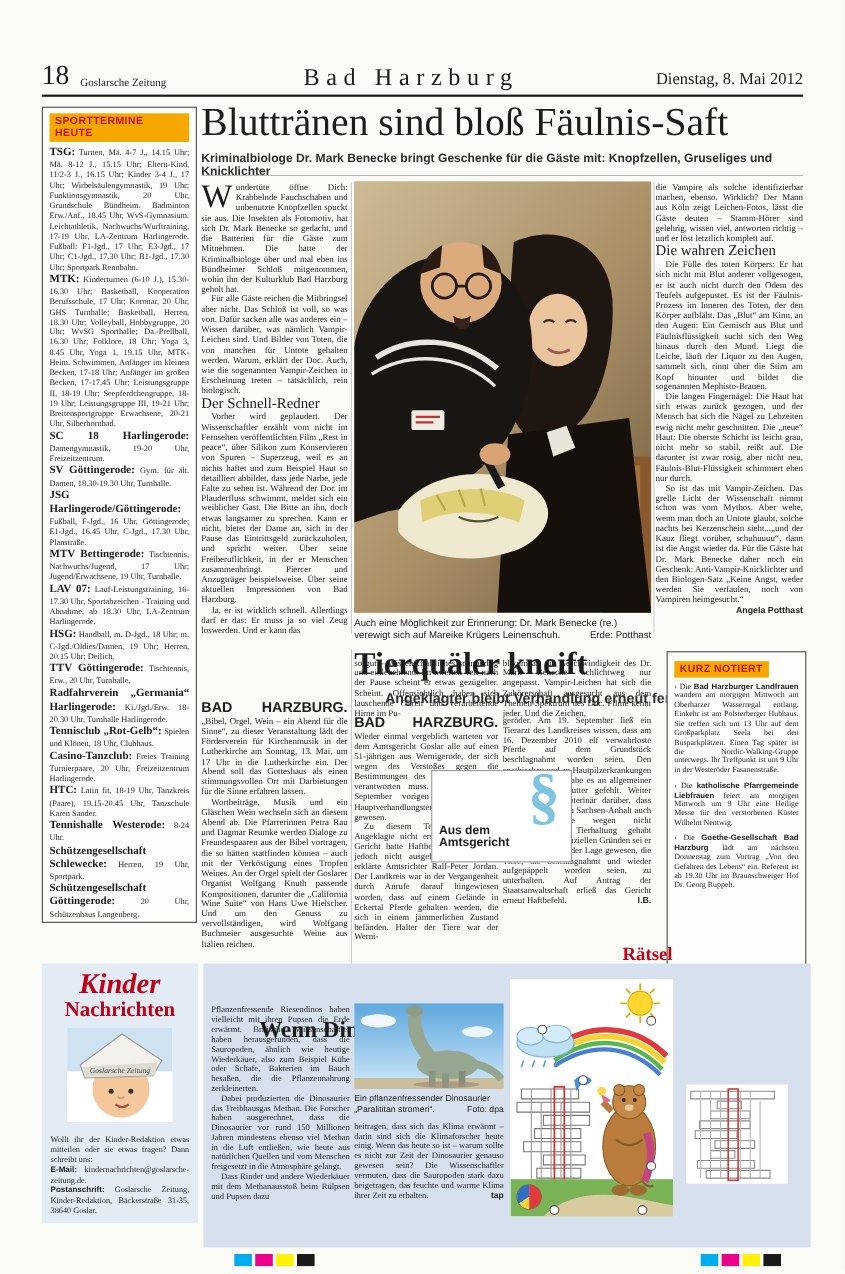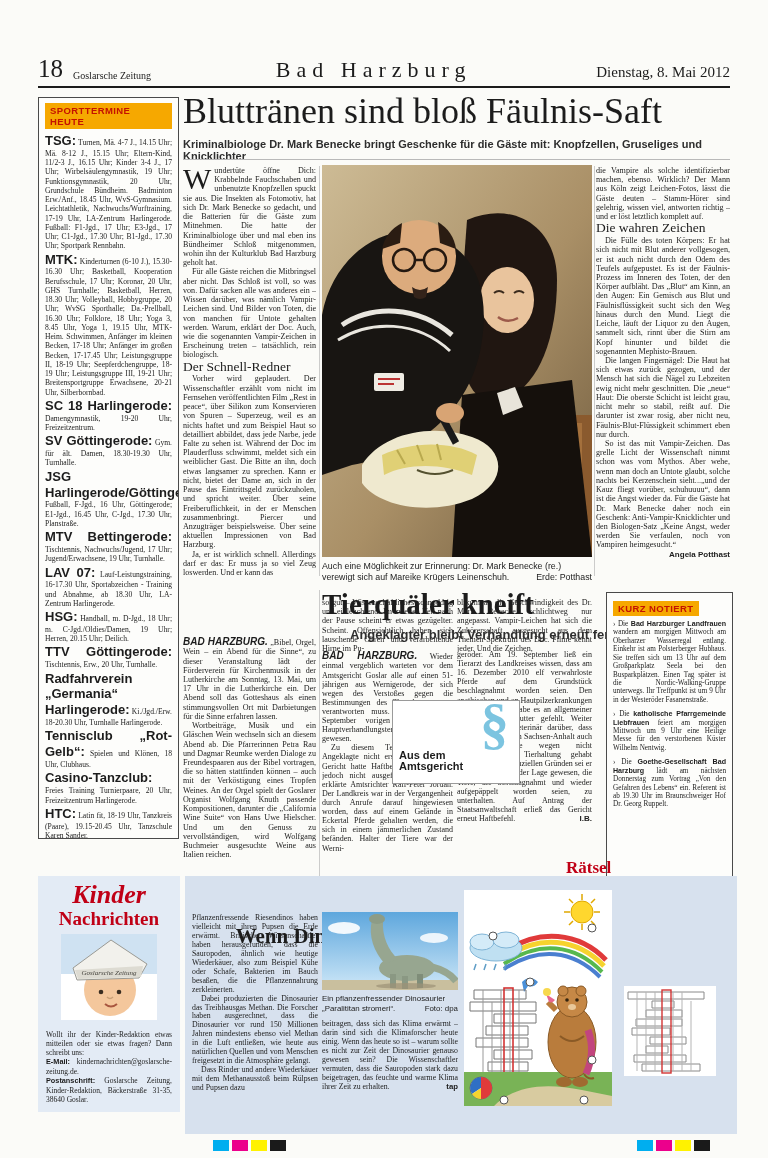--- a/index.html
+++ b/index.html
@@ -14,40 +14,40 @@
   .papername{font-size:10px;margin-left:10px;}
   .sectiontitle{flex:1;text-align:center;font-size:22px;letter-spacing:6px;line-height:1;}
   .dateline{font-size:15px;}
   
   .rulebox{border:1px solid #4a4a4a;background:#fdfdfb;box-sizing:border-box;}
   .tag{display:inline-block;background:#F6A800;color:#C41200;font-family:"Liberation Sans",sans-serif;
        font-weight:bold;font-size:9.5px;letter-spacing:.4px;padding:2px 5px;margin-bottom:4px;}
   
   .sportbox{left:38px;top:97px;width:141px;height:742px;padding:5px 6px;overflow:hidden;}
   .sportbox p{margin:0 0 1px;font-size:7.6px;line-height:1.22;text-align:justify;}
-  .sportbox b{font-family:Liberation Sans, sans-serif;font-size:13px;}
+  .sportbox b{font-family:Liberation Serif, serif;font-size:10px;}
   
   .headline{left:183px;top:93px;width:547px;font-size:36px;line-height:1.04;}
   .subhead{left:183px;top:138px;width:547px;font-size:11px;font-weight:bold;color:#2e2e2e;}
   .subrule{left:183px;top:159px;width:547px;height:0;border-top:1px solid #b9b9b9;}
   .body-col{position:absolute;font-size:8.1px;line-height:1.14;text-align:justify;overflow:hidden;}
   .body-col p{margin:0;}
   .body-col p+p{text-indent:9px;}
   .crosshead{text-align:left;font-size:13.5px;line-height:1.1;margin:7px 0 4px;text-indent:0 !important;}
   .dropcap{float:left;font-size:30px;line-height:24px;padding:1px 3px 0 0;}
   .vrule{position:absolute;width:0;border-left:1px solid #cccccb;}
   .photo{left:322px;top:165px;width:270px;height:392px;background:#b9a684;}
   .caption{left:322px;top:561px;width:270px;font-size:8.8px;line-height:1.3;color:#222;position:absolute;}
   .credit{position:absolute;right:0;bottom:0;}
   .bylineline{text-align:right;font-family:"Liberation Sans",sans-serif;font-weight:bold;font-size:8px;}
   
   .abendhead{left:183px;top:584px;width:140px;font-size:17.5px;font-weight:bold;line-height:1.1;}
   .tierhead{left:322px;top:590px;width:300px;font-size:29px;font-weight:bold;line-height:1;}
   .tiersub{left:322px;top:627px;width:300px;font-size:13px;font-weight:bold;color:#2e2e2e;margin-left:28px;}
-  .loc{font-family:"Liberation Sans",sans-serif;font-size:10px;font-style:italic;}
+  .loc{font-family:"Liberation Sans",sans-serif;font-size:13px;}
   
   .gerichtbox{left:392px;top:700px;width:128px;height:84px;background:#ffffff;border:1px solid #9a9a9a;
               box-sizing:border-box;}
   .gerichtsym{position:absolute;right:10px;top:-6px;font-size:58px;font-weight:bold;color:#7cc4e0;
               font-family:"Liberation Serif",serif;line-height:1;}
   .gerichtlabel{position:absolute;left:6px;bottom:10px;width:78px;font-family:"Liberation Sans",sans-serif;
                 font-weight:bold;font-size:11px;line-height:1.05;}
   
   .kurzbox{left:606px;top:592px;width:127px;height:286px;padding:5px 6px;overflow:hidden;}
   .kurzbox p{margin:0 0 6px;font-size:7.2px;line-height:1.17;text-align:justify;}

